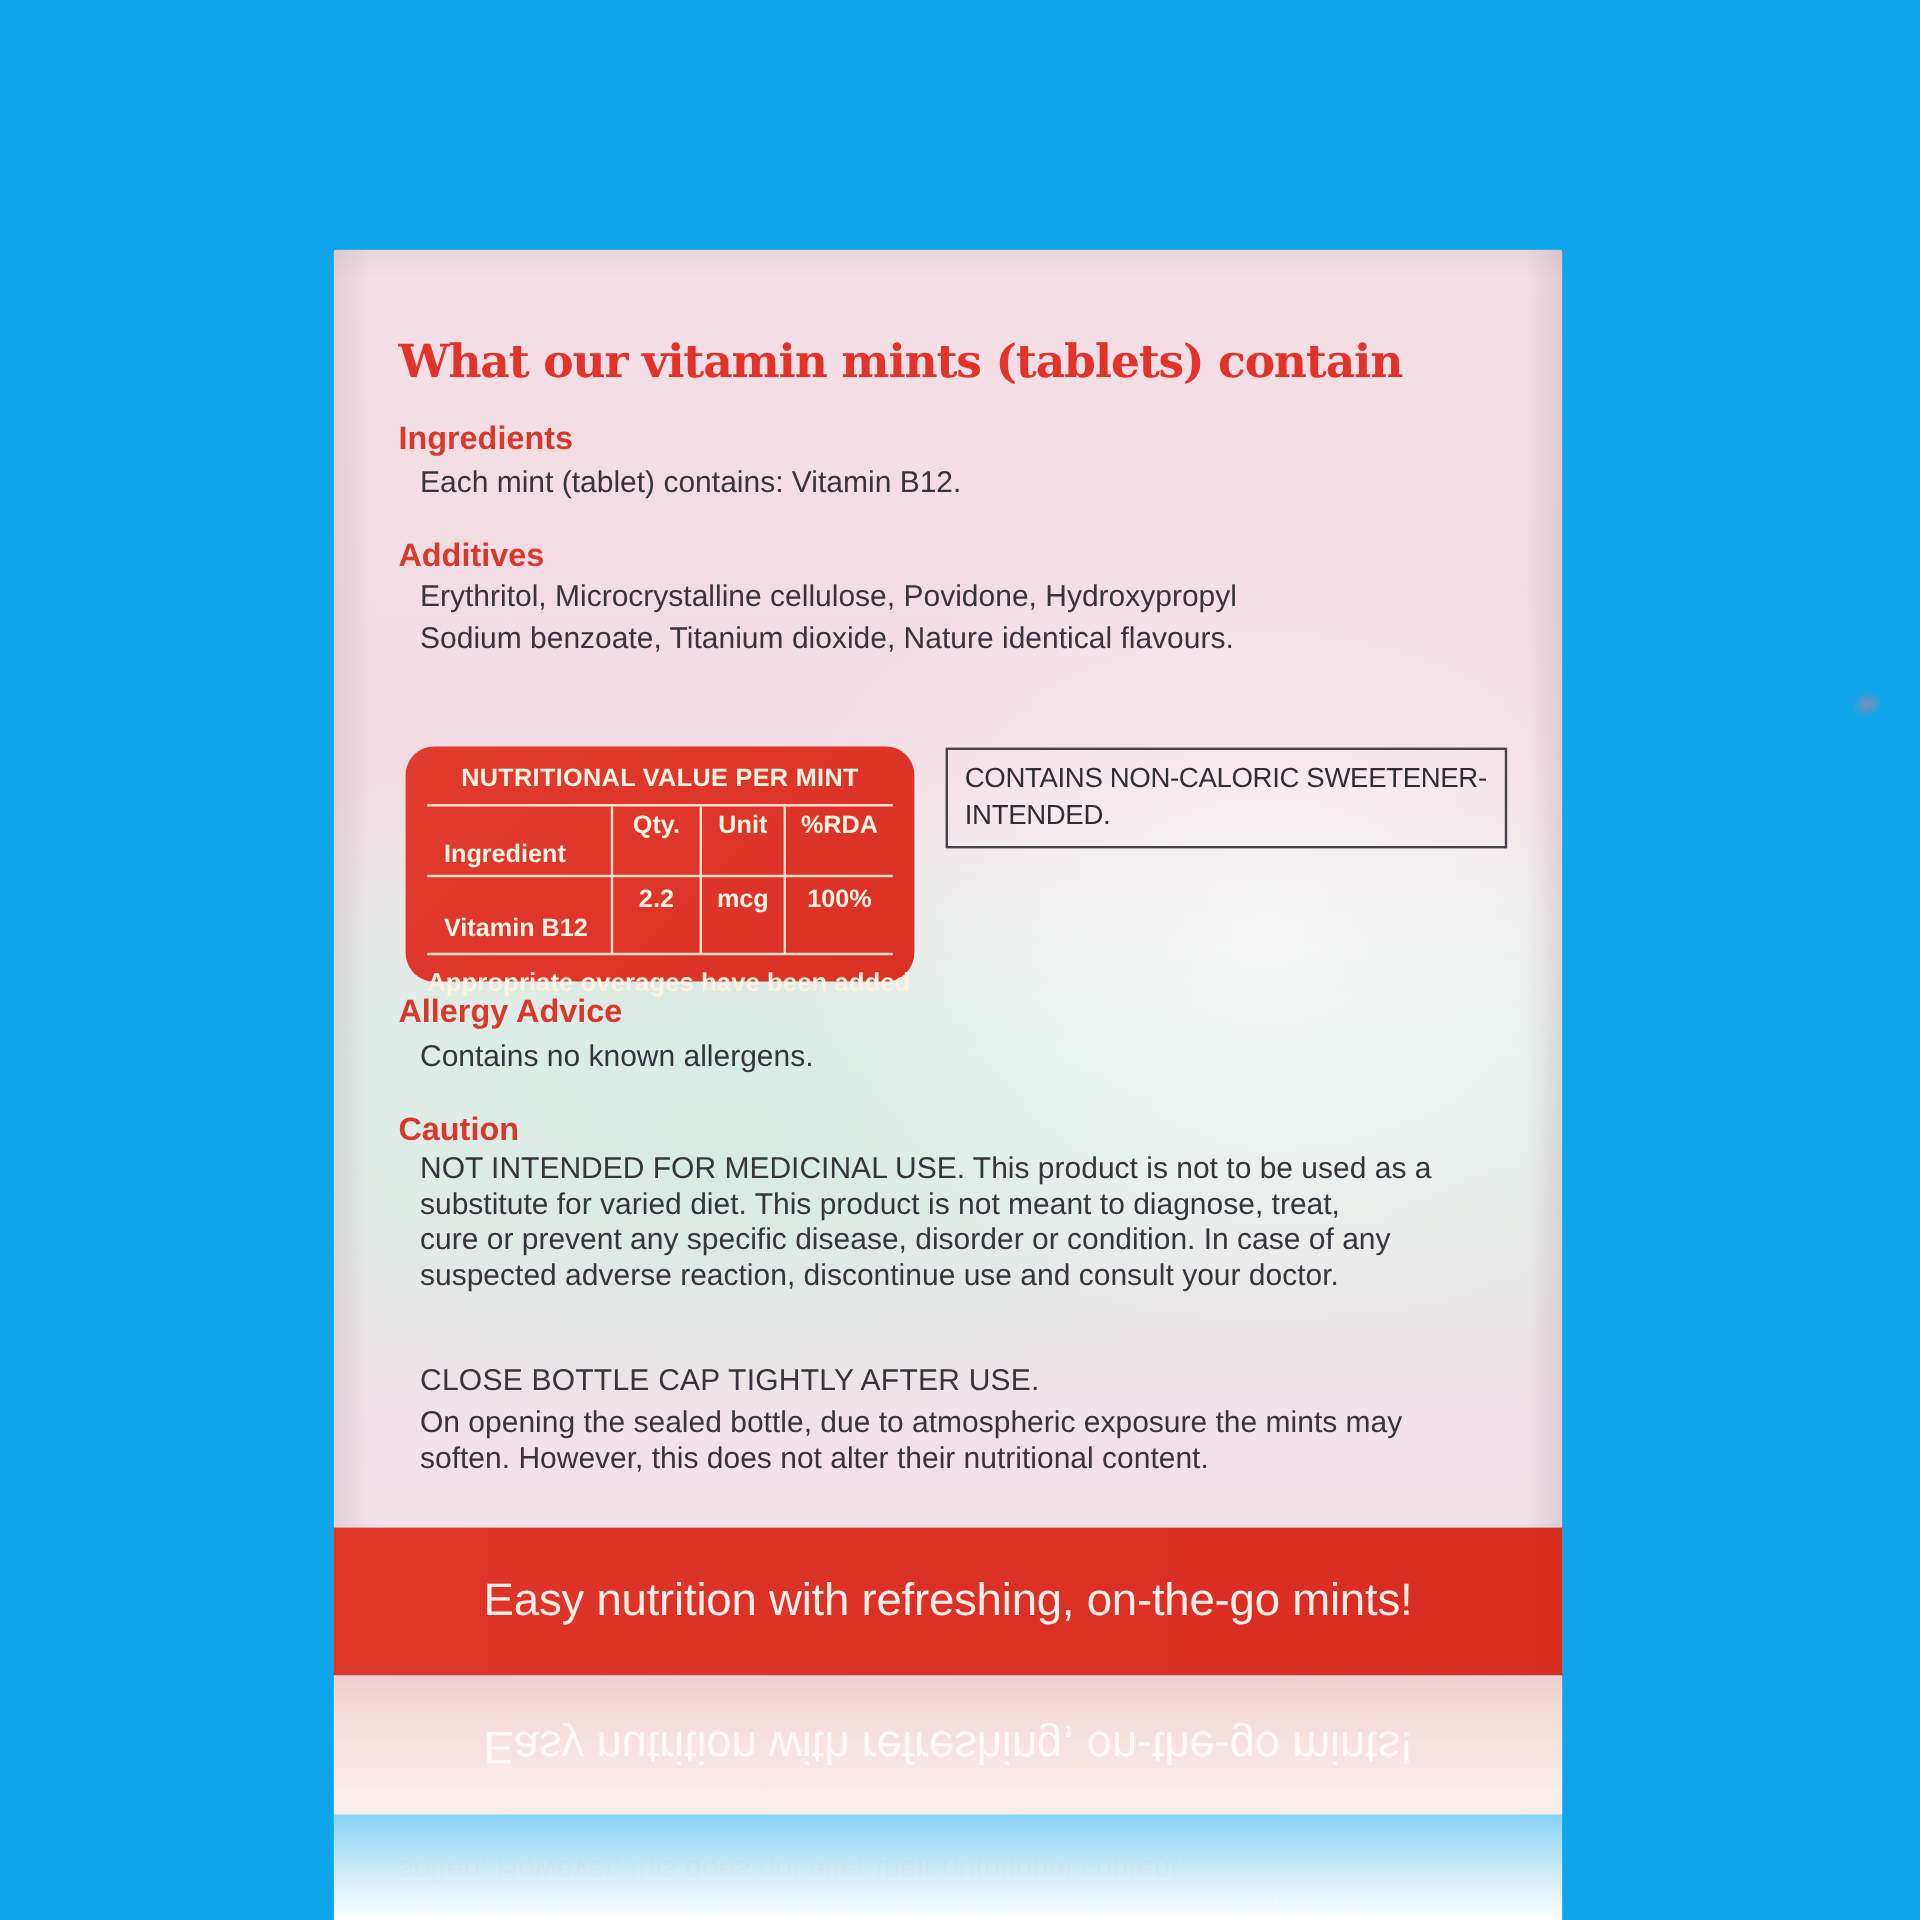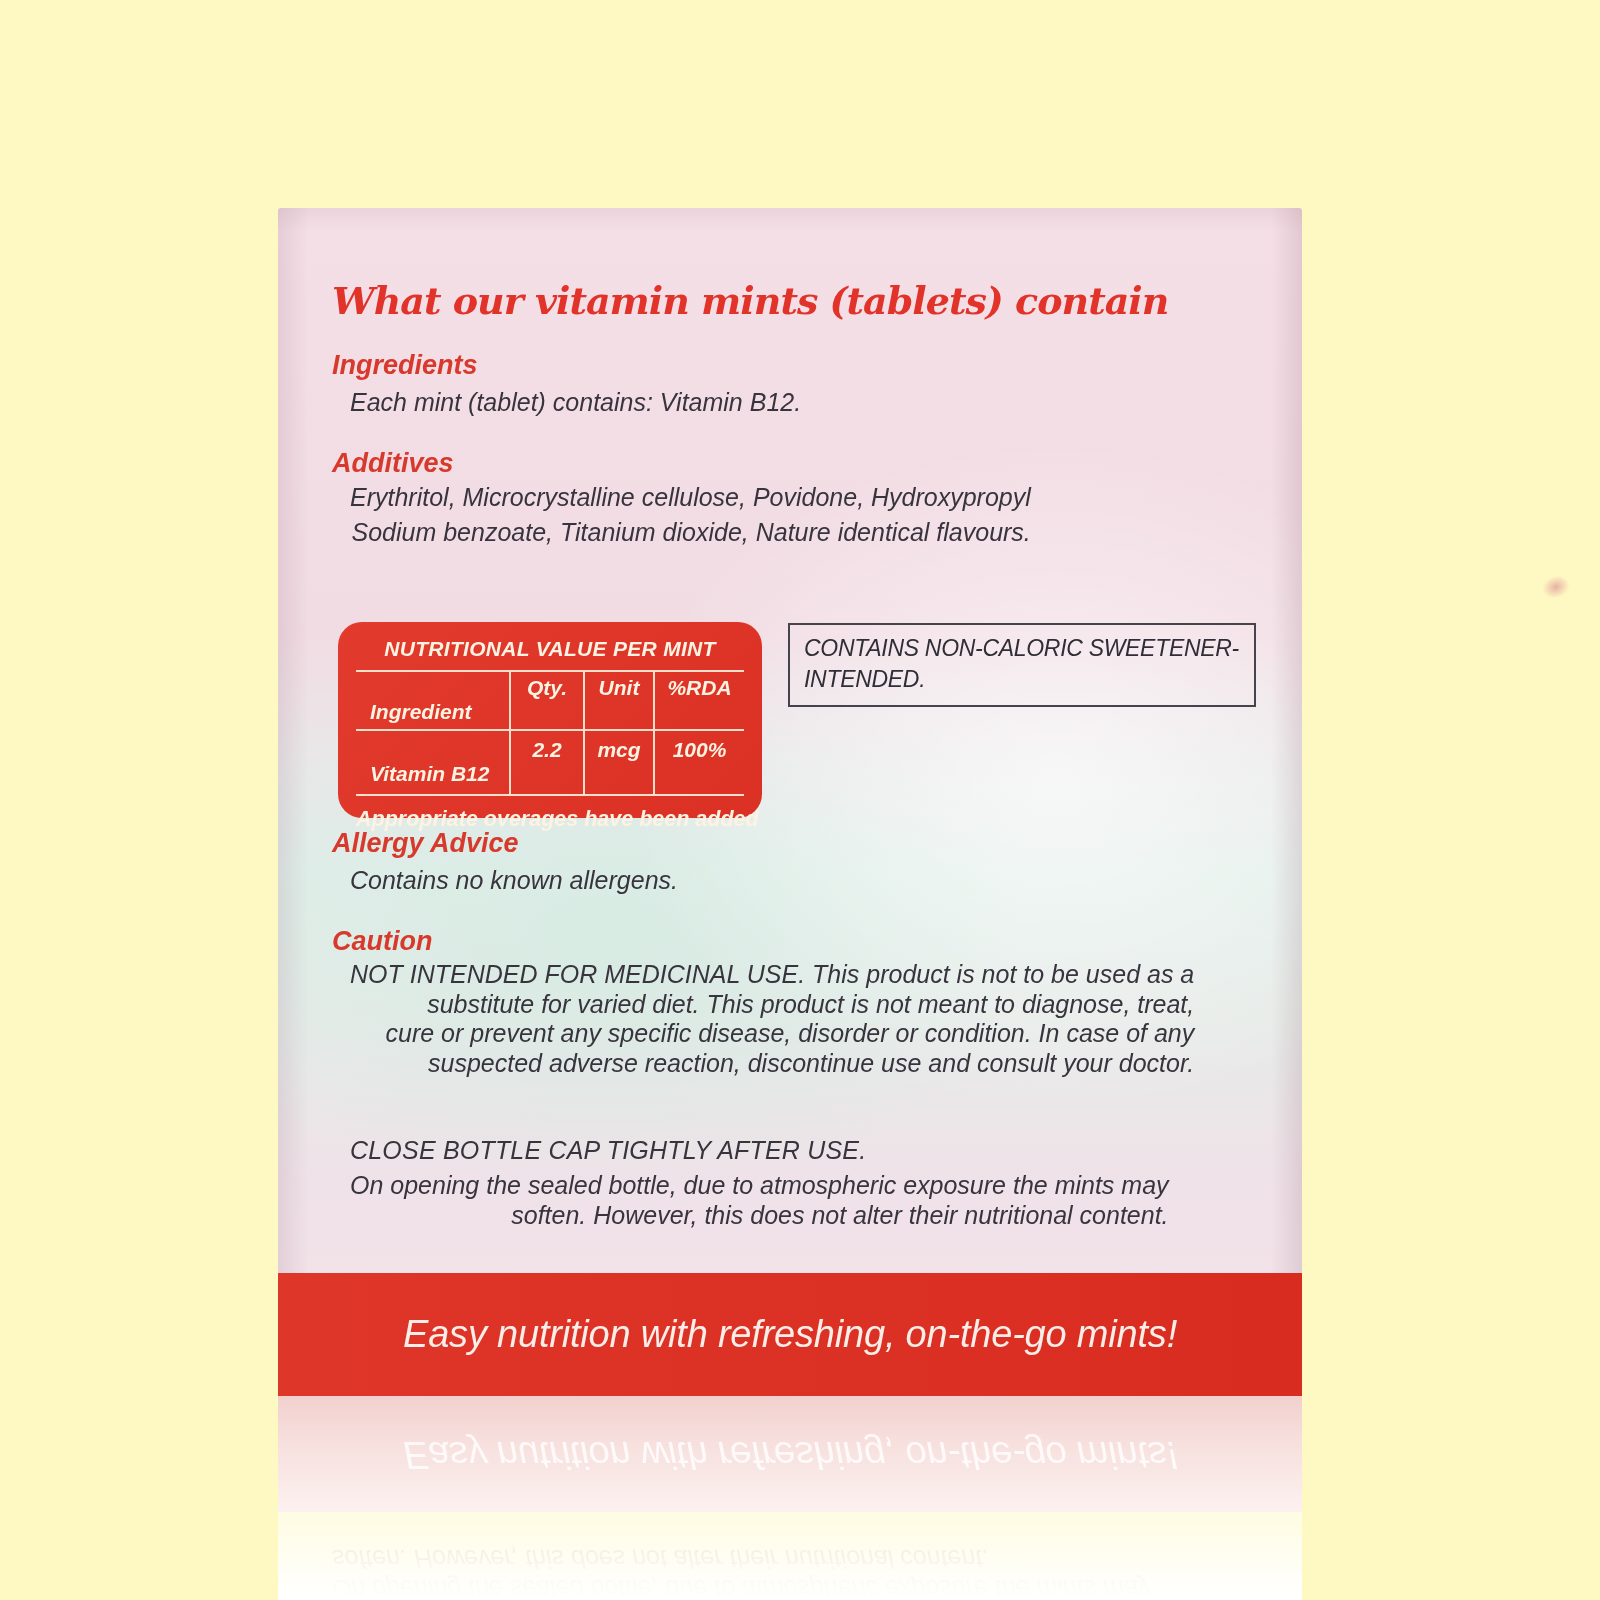--- a/index.html
+++ b/index.html
@@ -7,21 +7,21 @@
     --red-deep:#d92c20;
     --red-title:#e1332a;
     --red-head:#d73a2c;
     --ink:#38343d;
     --ink-caps:#2f2d35;
     --cream:#fdf3e2;
     --tline:rgba(248,233,210,.95);
   }
   html,body{margin:0;padding:0;width:1600px;height:1600px;overflow:hidden;background:#ffffff;}
   body{font-family:"Liberation Sans","DejaVu Sans",sans-serif;color:var(--ink);}
-  .stage{position:relative;width:1600px;height:1600px;background:#fef9c3;font-style:italic;}
+  .stage{position:relative;width:1600px;height:1600px;background:#0ea5e9;}
 
   
   .carton{
     position:absolute;left:278px;top:208px;width:1024px;height:1188px;
     border-radius:3px;
     background:
       linear-gradient(90deg, rgba(150,110,125,.16) 0%, rgba(255,255,255,0) 3%, rgba(255,255,255,0) 97%, rgba(150,110,125,.20) 100%),
       linear-gradient(180deg, rgba(150,110,125,.10) 0%, rgba(255,255,255,0) 2%, rgba(255,255,255,0) 98%, rgba(170,120,135,.10) 100%),
       radial-gradient(620px 480px at 76% 48%, rgba(255,255,255,.65), rgba(255,255,255,0) 70%),
       radial-gradient(640px 340px at 32% 62%, rgba(205,234,223,.55), rgba(205,234,223,0) 72%),
@@ -35,21 +35,21 @@
     white-space:nowrap;
   }
   .h-red{
     position:absolute;left:54px;margin:0;
     font-size:27px;font-weight:700;color:var(--red-head);white-space:nowrap;
   }
   .body-text{
     position:absolute;left:72px;margin:0;
     font-size:25px;color:var(--ink);white-space:nowrap;
   }
-  .body-text .ln{display:block;text-align:right;}
+  .body-text .ln{display:block;}
   .lh35 .ln{line-height:35px;}
   .lh29 .ln{line-height:29.5px;}
   .lh30 .ln{line-height:30px;}
   .caps-head{font-size:25px;font-weight:500;letter-spacing:.2px;}
 
   
   .nut{
     position:absolute;left:60px;top:414px;width:424px;height:196px;
     background:linear-gradient(135deg,#e23a2c 0%,#da3124 100%);
     border-radius:24px;color:var(--cream);box-sizing:border-box;

